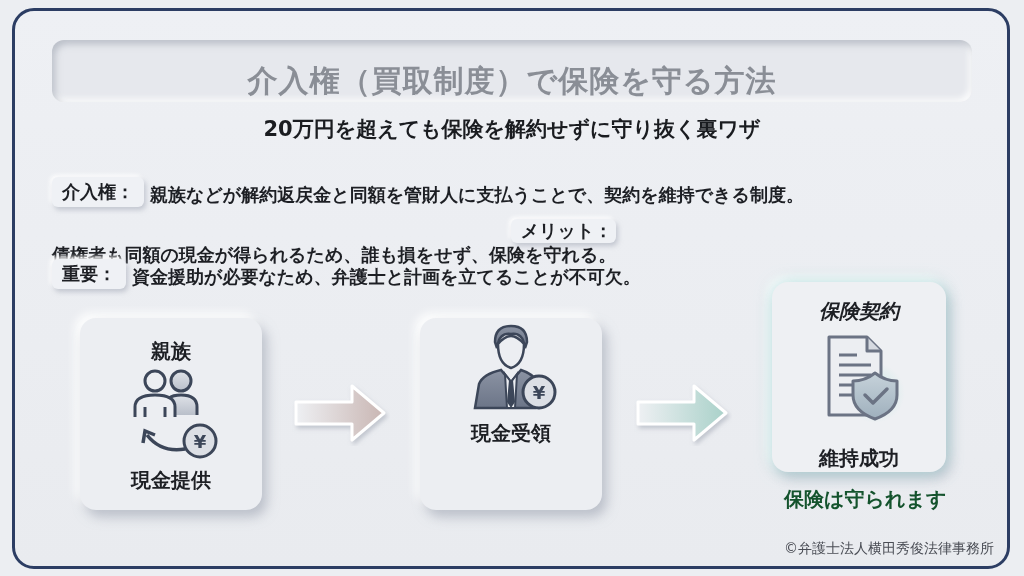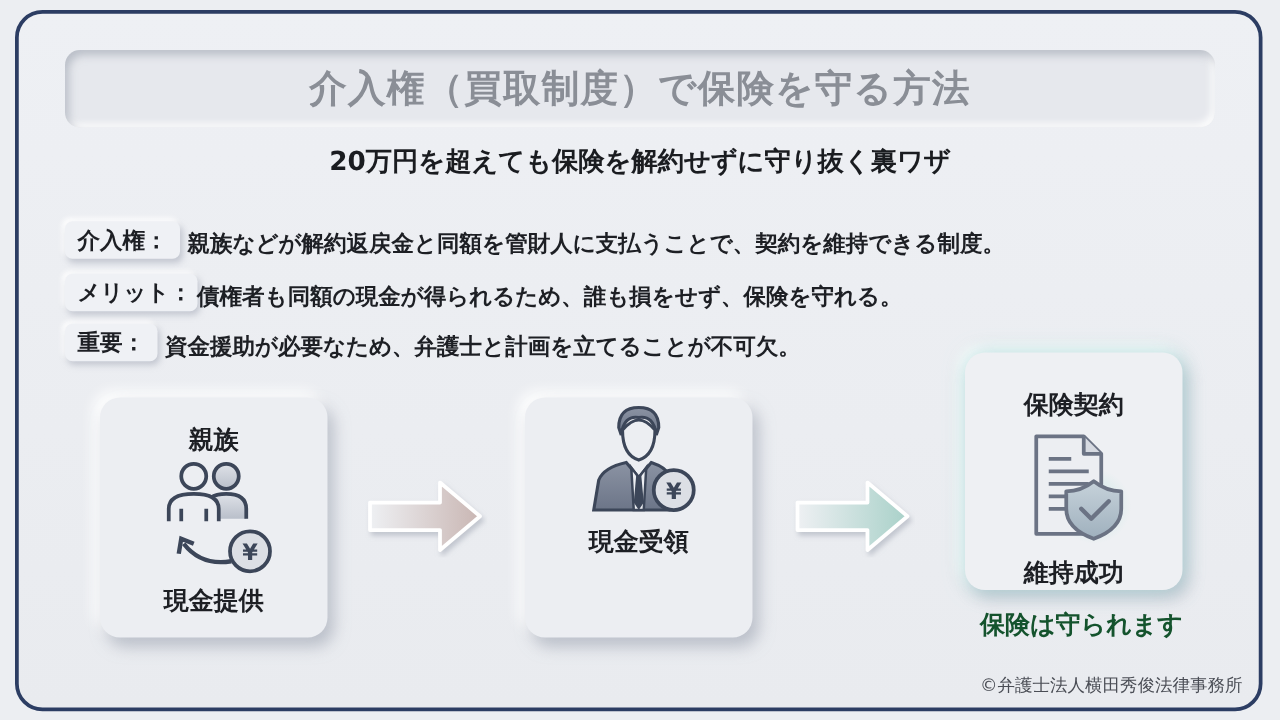--- a/index.html
+++ b/index.html
@@ -13,21 +13,21 @@
   .frame {
     position: absolute; left: 12px; top: 8px; width: 998px; height: 561px;
     border: 3px solid #2c3d63; border-radius: 22px;
     background: linear-gradient(180deg, #eef0f4 0%, #e9ebef 100%);
   }
   .title-bar {
     position: absolute; left: 52px; top: 40px; width: 920px; height: 62px;
     border-radius: 12px;
     background: #e6e8ed;
     box-shadow: inset 3px 4px 7px rgba(150,156,170,0.55), inset -3px -3px 6px rgba(255,255,255,0.95);
-    display: flex; align-items: center; justify-content: center;
+    display: flex; align-items: flex-end; justify-content: center;
   }
   .title-text {
     font-size: 30px; font-weight: bold; color: #8a8e96; letter-spacing: 1px;
   }
   .subtitle {
     position: absolute; left: 0; width: 1024px; top: 115px; text-align: center;
     font-size: 21px; font-weight: bold; color: #1a1c20;
   }
   .def-row {
     position: absolute; left: 52px; height: 30px; display: flex; align-items: flex-end;
@@ -68,21 +68,21 @@
 <div class="title-bar">
   <span class="title-text">介入権（買取制度）で保険を守る方法</span>
 </div>
 
 <div class="subtitle">20万円を超えても保険を解約せずに守り抜く裏ワザ</div>
 
 <div class="def-row" style="top:177px;">
   <span class="chip">介入権：</span>
   <span class="def-text">親族などが解約返戻金と同額を管財人に支払うことで、契約を維持できる制度。</span>
 </div>
-<div class="def-row" style="top:219px;">
+<div class="def-row" style="top:219px;flex-direction:column;">
   <span class="chip" style="padding:0 4px 0 10px;">メリット：</span>
   <span class="def-text" style="margin-left:0;">債権者も同額の現金が得られるため、誰も損をせず、保険を守れる。</span>
 </div>
 <div class="def-row" style="top:259px;">
   <span class="chip">重要：</span>
   <span class="def-text">資金援助が必要なため、弁護士と計画を立てることが不可欠。</span>
 </div>
 
 <div class="card" style="left:80px; top:318px; width:182px; height:192px;">
   <div class="card-title">親族</div>
@@ -146,21 +146,21 @@
         <stop offset="1" stop-color="#a9d1c9"></stop>
     </linearGradient>
     <filter id="sh2" x="-20%" y="-20%" width="140%" height="140%">
       <feDropShadow dx="2" dy="3" stdDeviation="2" flood-color="#9aa0ad" flood-opacity="0.5"></feDropShadow>
     </filter>
   </defs>
   <path d="M4 22 H60 V6 L92 33 L60 60 V44 H4 Z" fill="url(#a2)" stroke="#ffffff" stroke-width="3" stroke-linejoin="round" filter="url(#sh2)"></path>
 </svg>
 
 <div class="card glow" style="left:772px; top:282px; width:174px; height:190px;">
-  <div class="card-title" style="margin-top:28px;">保険契約</div>
+  <div class="card-title" style="margin-top:16px;font-style:italic;">保険契約</div>
   <svg width="96" height="96" viewBox="0 0 96 96" style="margin-top:4px;">
     <defs>
       <linearGradient id="sg" x1="0" y1="0" x2="0" y2="1">
         <stop offset="0" stop-color="#c6d2da"></stop>
           <stop offset="1" stop-color="#9fb0bd"></stop>
       </linearGradient>
       <radialGradient id="gl" cx="0.5" cy="0.5" r="0.5">
         <stop offset="0" stop-color="#bfe6e2" stop-opacity="0.8"></stop>
           <stop offset="1" stop-color="#bfe6e2" stop-opacity="0"></stop>
       </radialGradient>
@@ -169,18 +169,18 @@
     <path d="M18 8 H56 L70 22 V86 H18 Z" fill="#eceef2" stroke="#6b7384" stroke-width="3" stroke-linejoin="round"></path>
     <path d="M56 8 V22 H70" fill="#d6dae1" stroke="#6b7384" stroke-width="3" stroke-linejoin="round"></path>
     <line x1="28" y1="26" x2="46" y2="26" stroke="#6b7384" stroke-width="3"></line>
     <line x1="28" y1="36" x2="60" y2="36" stroke="#6b7384" stroke-width="3"></line>
     <line x1="28" y1="46" x2="60" y2="46" stroke="#6b7384" stroke-width="3"></line>
     <line x1="28" y1="56" x2="46" y2="56" stroke="#6b7384" stroke-width="3"></line>
     <line x1="28" y1="66" x2="46" y2="66" stroke="#6b7384" stroke-width="3"></line>
     <path d="M64 44 Q74 52 86 52 V66 Q86 82 64 90 Q42 82 42 66 V52 Q54 52 64 44 Z" fill="url(#sg)" stroke="#6b7384" stroke-width="3" stroke-linejoin="round"></path>
     <path d="M54 66 L62 74 L76 60" fill="none" stroke="#6b7384" stroke-width="3.5" stroke-linecap="round" stroke-linejoin="round"></path>
   </svg>
-  <div class="card-sub" style="margin-top:8px;">維持成功</div>
+  <div class="card-sub" style="margin-top:20px;">維持成功</div>
 </div>
 
 <div class="caption" style="left:772px; top:486px;">保険は守られます</div>
 
 <div class="copyright">©弁護士法人横田秀俊法律事務所</div>
 
 </body></html>

